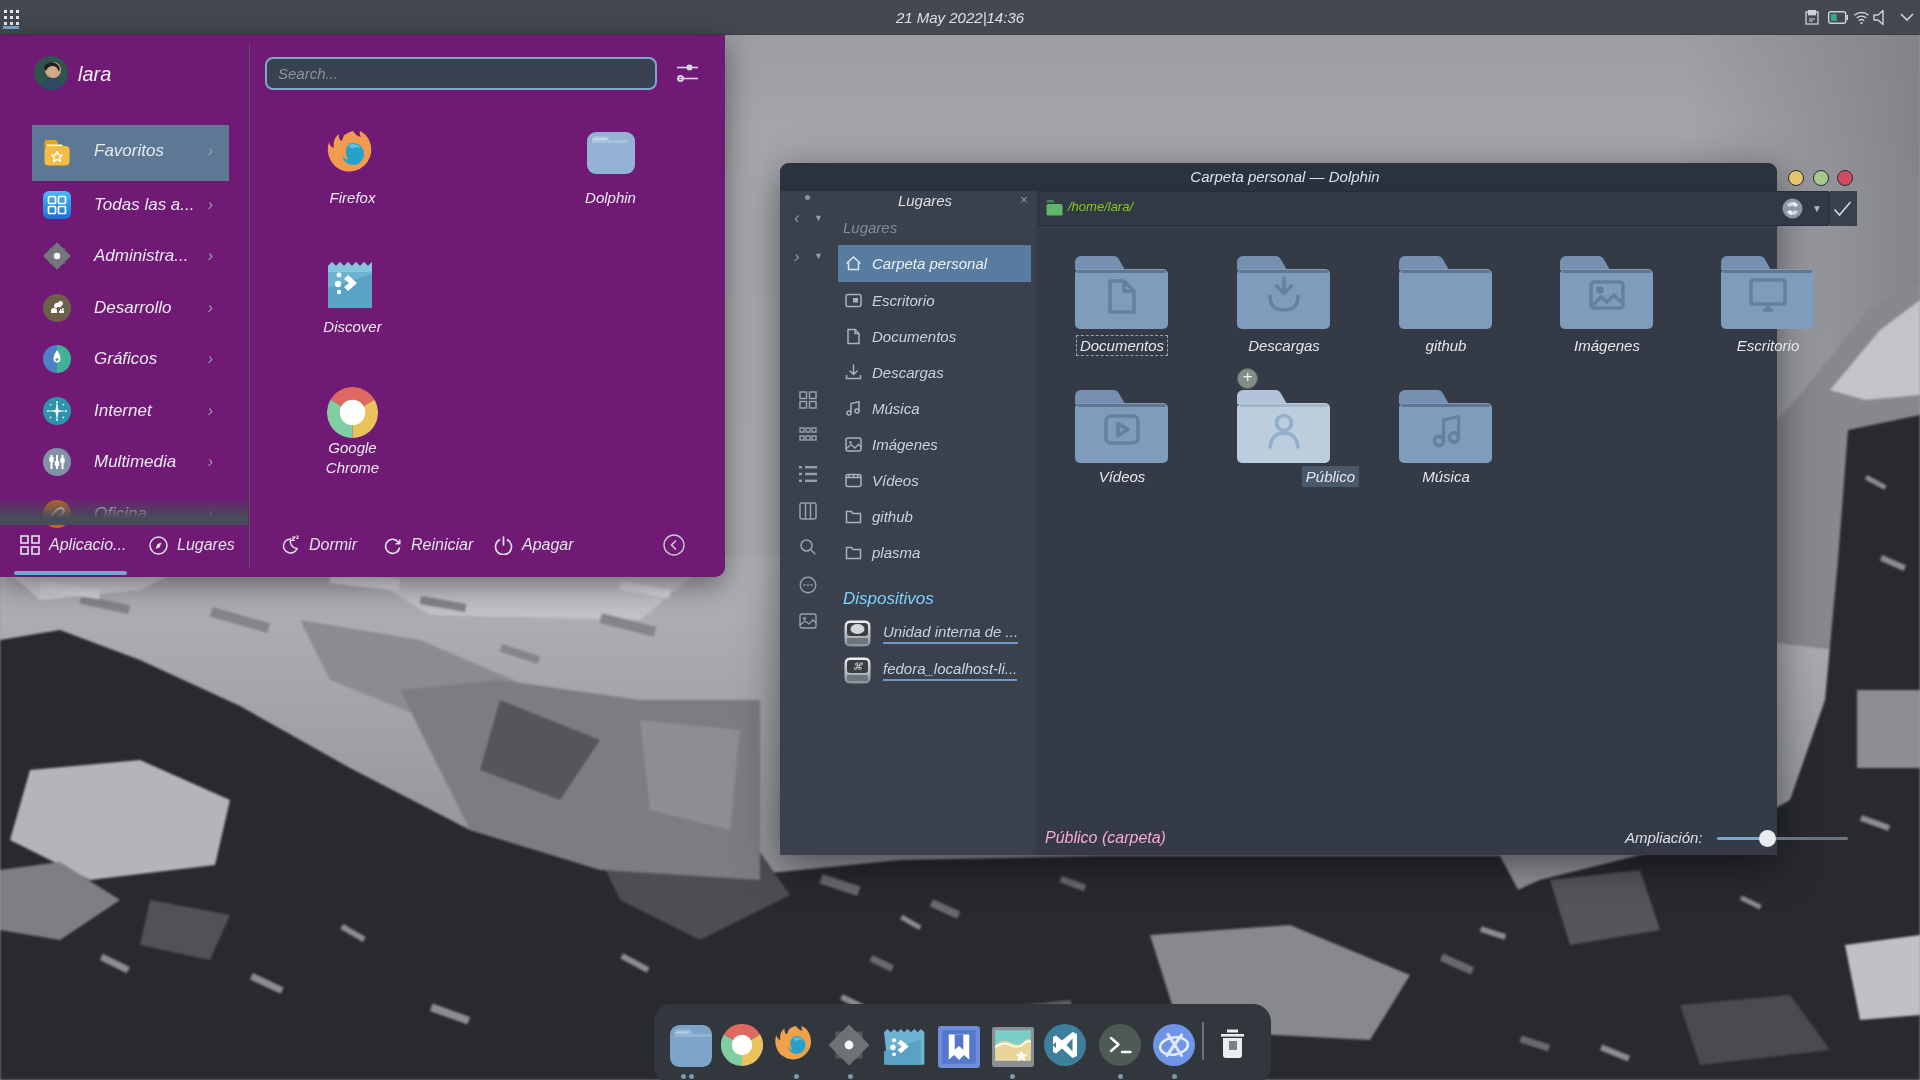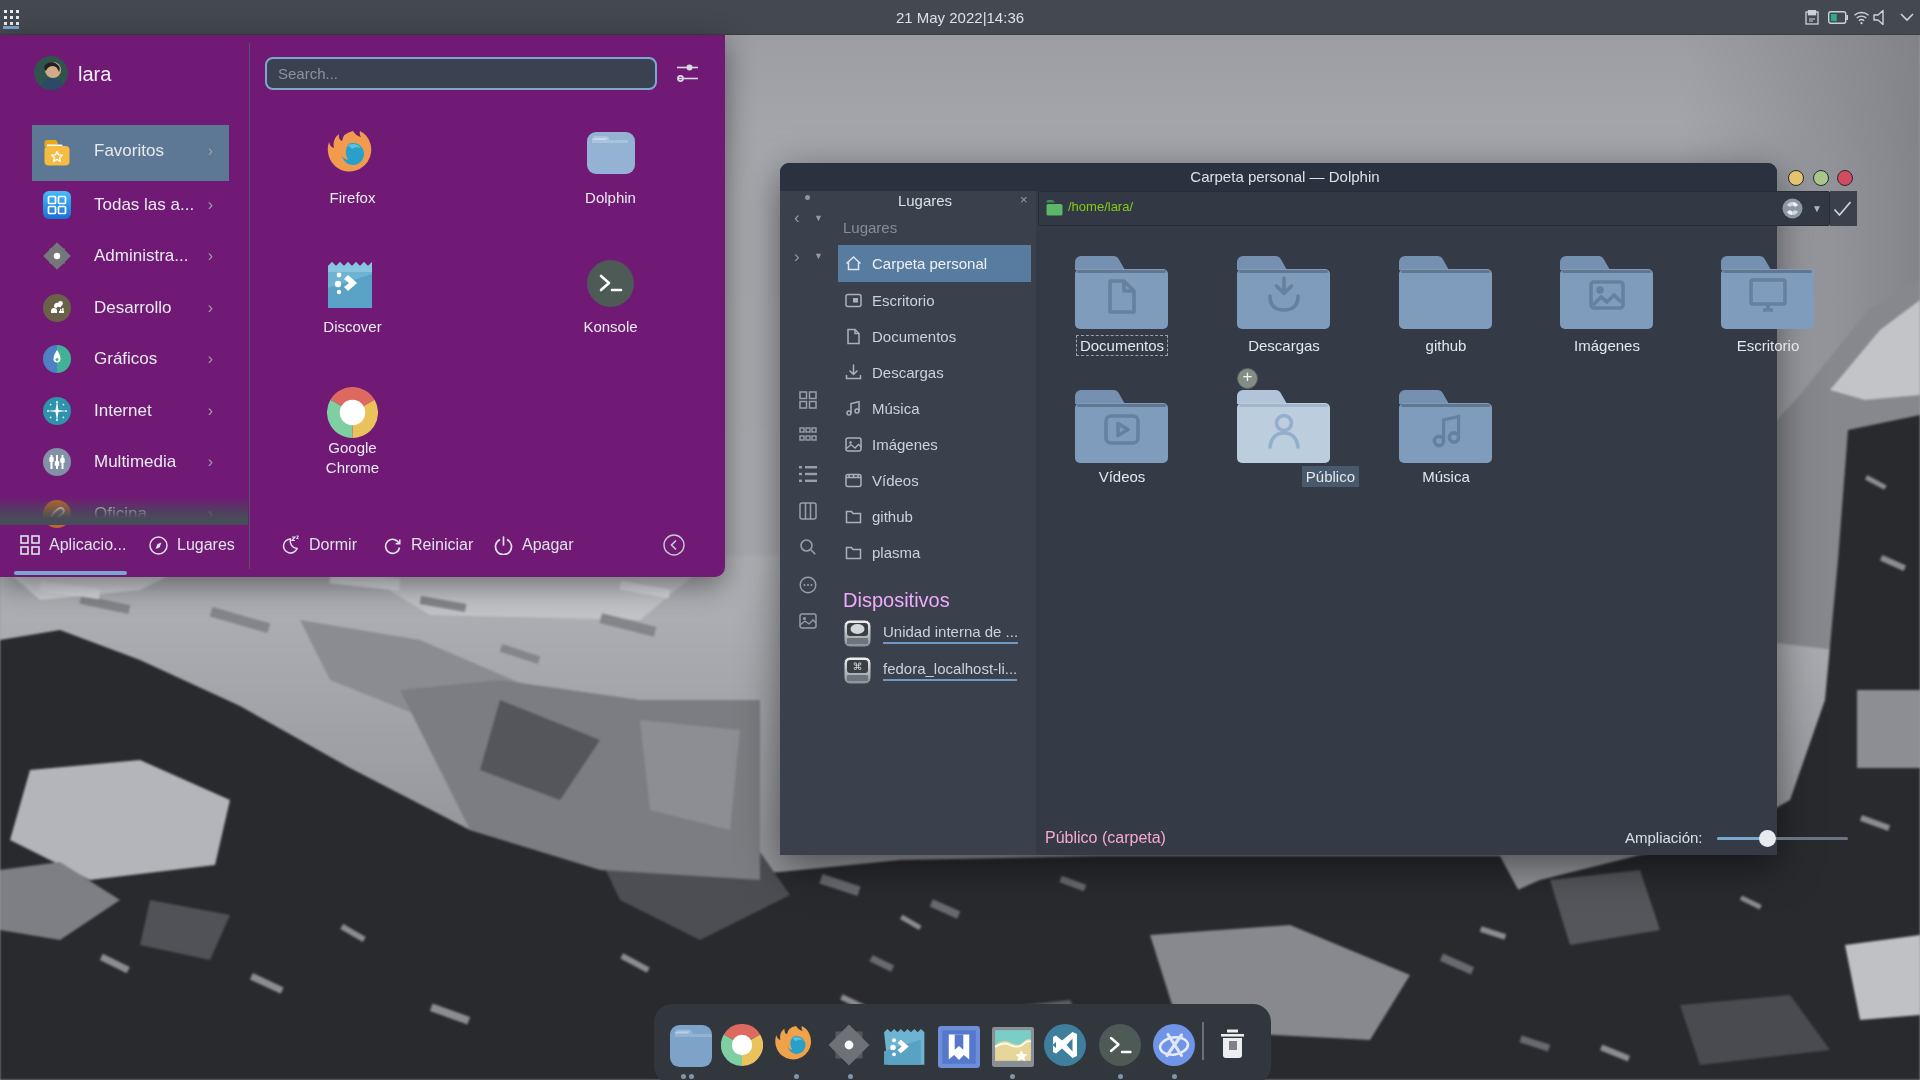--- a/index.html
+++ b/index.html
@@ -1,18 +1,18 @@
 <!DOCTYPE html>
 <html><head>
 <meta charset="utf-8">
 <style>
 * { margin:0; padding:0; box-sizing:border-box; }
 html,body { width:1920px; height:1080px; overflow:hidden; }
 body { font-family:"Liberation Sans", sans-serif; position:relative; background:#9b9da2; }
-#root { position:absolute; inset:0; width:1920px; height:1080px; overflow:hidden; }
+#root { position:absolute; inset:0; width:1920px; height:1080px; overflow:hidden;font-style:italic; }
 .abs { position:absolute; }
 
 
 #panel { position:absolute; left:0; top:0; width:1920px; height:35px; background:#444951; border-bottom:1px solid #3a3f46; z-index:30; }
 #clock { position:absolute; left:0; right:0; top:0; height:35px; line-height:35px; text-align:center; color:#dce0e5; font-size:15px; }
 
 
 #menu { position:absolute; left:0; top:35px; width:725px; height:542px; background:#701a75; z-index:40; border-radius:0 0 10px 0; box-shadow:0 8px 30px rgba(0,0,0,.45); }
 #menu .vdiv { position:absolute; left:249px; top:8px; bottom:8px; width:1px; background:#525864; }
 .mrow { position:absolute; left:32px; width:197px; height:52px; }
@@ -314,28 +314,20 @@
           <path d="M2 30 l44 -14 v34 h-44z" fill="#5ba3c6"></path>
           <g fill="#fff">
             <path d="M22 17 l9 8 -9 8 -4 -4 5 -4 -5 -4z"></path>
             <circle cx="13" cy="17" r="2.4"></circle>
             <circle cx="12" cy="26" r="3.2"></circle>
             <circle cx="13" cy="34" r="2.2"></circle>
           </g>
         </svg>
 <div class="tlb">Discover</div>
 </div>
-<div class="tile" style="left:554px;top:206px">
-<svg class="abs" style="left:33px;top:19px" width="47" height="47" viewBox="0 0 47 47">
-          <circle cx="23.5" cy="23.5" r="23.5" fill="#4d5a56"></circle>
-          <path d="M14 16 l8 7 -8 7" fill="none" stroke="#fff" stroke-width="2.6" stroke-linecap="round" stroke-linejoin="round"></path>
-          <path d="M25 30 h9" stroke="#fff" stroke-width="2.6" stroke-linecap="round"></path>
-        </svg>
-<div class="tlb">Konsole</div>
-</div>
 <div class="tile" style="left:296px;top:336px">
 <svg class="abs" style="left:31px;top:16px" width="51" height="51" viewBox="0 0 42 42">
           <path d="M21 21 L2.8 10.5 A21 21 0 0 1 39.2 10.5 z" fill="#dd6960"></path>
           <path d="M21 21 L2.8 10.5 A21 21 0 0 0 21 42 z" fill="#7fcfa2"></path>
           <path d="M21 21 L21 42 A21 21 0 0 0 39.2 10.5 z" fill="#e9c25c"></path>
           <circle cx="21" cy="21" r="10.5" fill="#fff"></circle>
         </svg>
 <div class="tlb" style="top:67px">Google<br>Chrome</div>
 </div>
 
@@ -468,21 +460,21 @@
 <div class="srow" style="top:271px"><svg width="17" height="17" viewBox="0 0 17 17" fill="none" stroke="#aab1bb" stroke-width="1.5">
             <rect x="1" y="2.5" width="15" height="12" rx="2"></rect>
             <path d="M1 5.5 h15 M4 2.5 v3 M8.5 2.5 v3 M13 2.5 v3"></path>
           </svg>Vídeos</div>
 <div class="srow" style="top:307px"><svg width="17" height="17" viewBox="0 0 17 17" fill="none" stroke="#aab1bb" stroke-width="1.5">
             <path d="M1.5 14.5 v-11 h5 l1.5 2 h7.5 v9z"></path>
           </svg>github</div>
 <div class="srow" style="top:343px"><svg width="17" height="17" viewBox="0 0 17 17" fill="none" stroke="#aab1bb" stroke-width="1.5">
             <path d="M1.5 14.5 v-11 h5 l1.5 2 h7.5 v9z"></path>
           </svg>plasma</div>
-<div class="abs" style="left:63px;top:398px;font-size:20px;color:#f0abfc">Dispositivos</div>
+<div class="abs" style="left:63px;top:398px;font-size:17px;color:#7dd3fc">Dispositivos</div>
 <div class="srow" style="top:424px;left:55px">
           <svg width="31" height="31" viewBox="0 0 31 31">
             <defs>
               <linearGradient id="hdd1" x1="0" y1="0" x2="0" y2="1">
                 <stop offset="0" stop-color="#f2f3f5"></stop>
                 <stop offset="0.5" stop-color="#b9bfc5"></stop>
                 <stop offset="1" stop-color="#878e95"></stop>
               </linearGradient>
             </defs>
             <rect x="2" y="2" width="27" height="27" rx="6" fill="url(#hdd1)" stroke="#3c4248"></rect>

